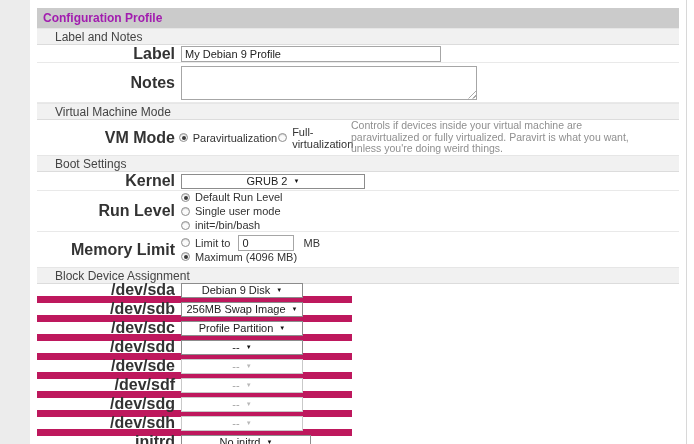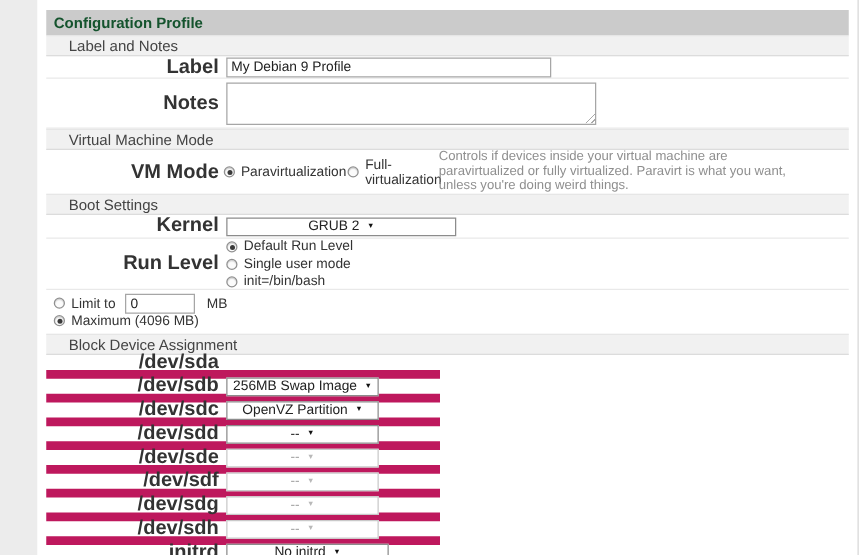--- a/index.html
+++ b/index.html
@@ -14,21 +14,21 @@
     --disabled-text:#a3a3a3;
     --left-strip:#ececec;
   }
   *{margin:0;padding:0;box-sizing:border-box;}
   html,body{width:694px;height:444px;overflow:hidden;background:#fff;
     font-family:"Liberation Sans","DejaVu Sans",sans-serif;}
   .left-strip{position:absolute;left:0;top:0;width:30px;height:444px;background:var(--left-strip);}
   .panel{position:absolute;left:30px;top:0;width:657px;height:444px;background:#fff;
     border-right:1px solid #d8d8d8;padding:8px 7px 0 7px;}
   .title-bar{height:20px;line-height:20px;background:var(--title-bar-bg);
-    font-size:12px;font-weight:bold;color:#14532d;padding:0 6px;}
+    font-size:12px;font-weight:bold;color:#a21caf;padding:0 6px;}
   .section-header{height:17px;line-height:16px;background:var(--section-bg);
     border-top:1px solid #e6e6e6;border-bottom:1px solid #dcdcdc;
     font-size:12px;color:#444;padding:0 18px;}
   .row{display:flex;align-items:center;}
   .row.bordered{border-bottom:1px solid var(--row-border);}
   .lbl{width:138px;flex:none;text-align:right;font-size:16px;font-weight:bold;
     color:var(--label-color);padding-right:0;}
   .field{padding-left:6px;display:flex;align-items:center;}
   .field-col{padding-left:6px;display:flex;flex-direction:column;justify-content:center;gap:1px;}
   input.text{border:1px solid var(--input-border);height:16px;font-size:11px;
@@ -135,54 +135,61 @@
         <span>Single user mode</span>
       </span>
       <span class="opt">
         <span class="radio"></span>
         <span>init=/bin/bash</span>
       </span>
     </div>
   </div>
 
   <div class="row memlimit-row">
+    <div class="lbl">Memory Limit</div>
     <div class="field-col">
       <span class="opt">
         <span class="radio"></span>
         <span>Limit to</span>
         <input class="text mem-input" type="text" value="0" style="">
         <span class="mb">MB</span>
       </span>
       <span class="opt">
         <span class="radio on"></span>
         <span>Maximum (4096 MB)</span>
       </span>
     </div>
   </div>
 
   <div class="section-header">Block Device Assignment</div>
 
   <div class="bd-table">
     <div class="bd-row">
       <div class="lbl">/dev/sda</div>
+      <div class="field">
+        <div class="sel">
+          <span>Debian 9 Disk</span>
+          <span class="arr">▼</span>
+        </div>
+      </div>
     </div>
     <div class="bd-row">
       <div class="lbl">/dev/sdb</div>
       <div class="field">
         <div class="sel">
           <span>256MB Swap Image</span>
           <span class="arr">▼</span>
         </div>
       </div>
     </div>
     <div class="bd-row">
       <div class="lbl">/dev/sdc</div>
       <div class="field">
         <div class="sel">
-          <span>OpenVZ Partition</span>
+          <span>Profile Partition</span>
           <span class="arr">▼</span>
         </div>
       </div>
     </div>
     <div class="bd-row">
       <div class="lbl">/dev/sdd</div>
       <div class="field">
         <div class="sel">
           <span>--</span>
           <span class="arr">▼</span>

